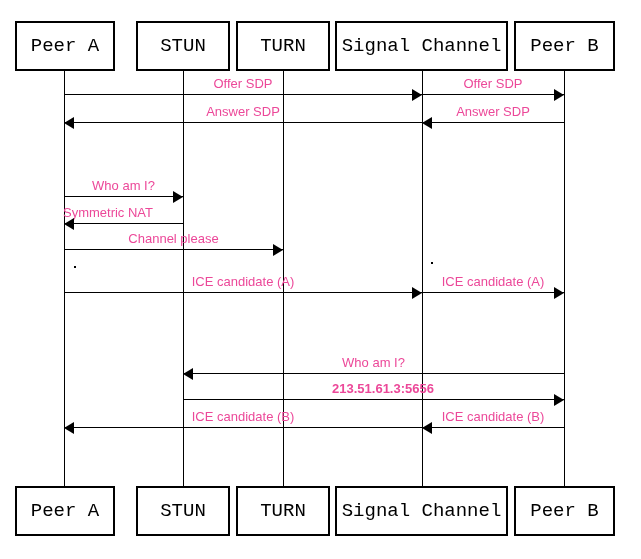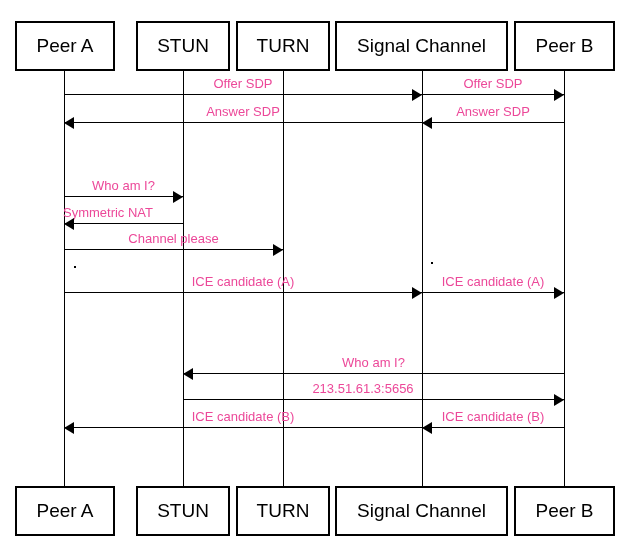--- a/index.html
+++ b/index.html
@@ -22,20 +22,21 @@
     background: #ffffff;
     display: flex;
     align-items: center;
     justify-content: center;
     z-index: 2;
   }
   .plabel {
     font-size: 19px;
     color: #000000;
     white-space: nowrap;
+    font-family: Liberation Mono, monospace;
   }
   .lifeline {
     position: absolute;
     width: 1px;
     background: #000000;
     z-index: 1;
   }
   .msg-line {
     position: absolute;
     height: 1px;
@@ -143,21 +144,21 @@
       <div class="arrow-right" style="top: 287px; left: 412px;"></div>
       <div class="msg-label" style="left: 243px; top: 274px;">ICE candidate (A)</div>
       <div class="msg-line" style="left: 422px; top: 292px; width: 142px;"></div>
       <div class="arrow-right" style="top: 287px; left: 554px;"></div>
       <div class="msg-label" style="left: 493px; top: 274px;">ICE candidate (A)</div>
       <div class="msg-line" style="left: 183px; top: 373px; width: 381px;"></div>
       <div class="arrow-left" style="top: 368px; left: 183px;"></div>
       <div class="msg-label" style="left: 373.5px; top: 355px;">Who am I?</div>
       <div class="msg-line" style="left: 183px; top: 399px; width: 381px;"></div>
       <div class="arrow-right" style="top: 394px; left: 554px;"></div>
-      <div class="msg-label" style="left: 363px; top: 381px;">213.51.61.3:5656</div>
+      <div class="msg-label" style="left: 383px; top: 381px; font-weight: bold;">213.51.61.3:5656</div>
       <div class="msg-line" style="left: 64px; top: 427px; width: 358px;"></div>
       <div class="arrow-left" style="top: 422px; left: 64px;"></div>
       <div class="msg-label" style="left: 243px; top: 409px;">ICE candidate (B)</div>
       <div class="msg-line" style="left: 422px; top: 427px; width: 142px;"></div>
       <div class="arrow-left" style="top: 422px; left: 422px;"></div>
       <div class="msg-label" style="left: 493px; top: 409px;">ICE candidate (B)</div>
       <div class="tiny-dot" style="left: 74px; top: 266px;"></div>
       <div class="tiny-dot" style="left: 431px; top: 262px;"></div>
     </div>
 </div>

